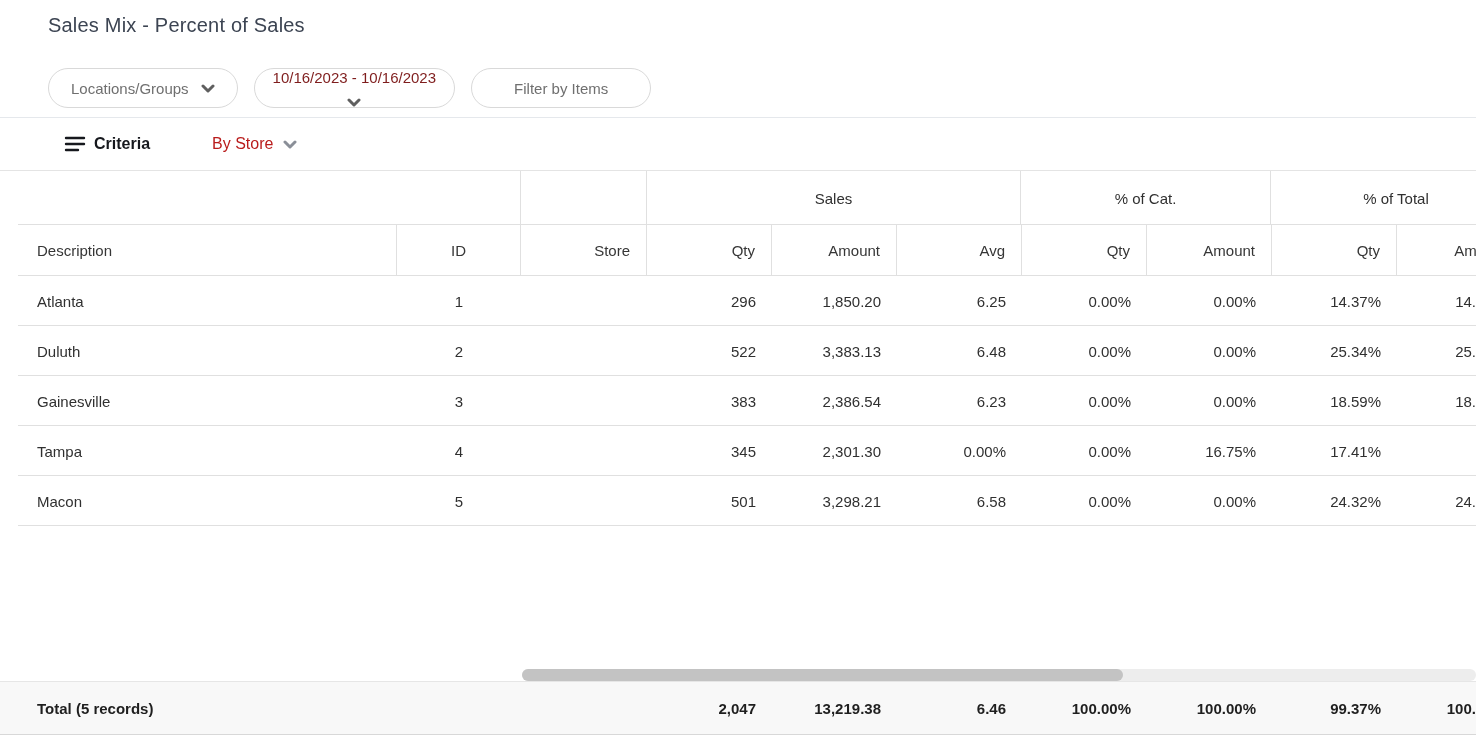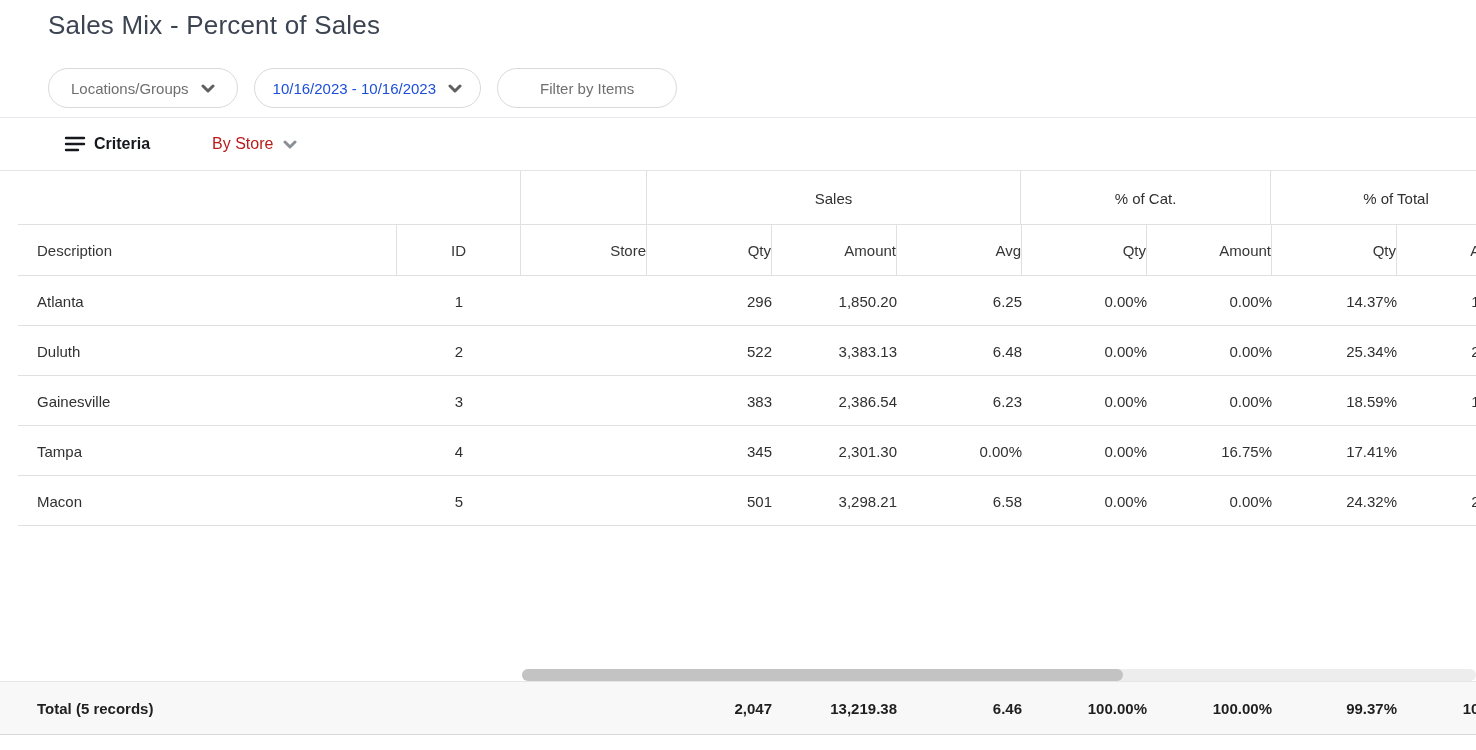--- a/index.html
+++ b/index.html
@@ -3,31 +3,31 @@
 <meta charset="utf-8">
 <style>
   html, body { margin:0; padding:0; overflow:hidden; }
   body {
     width:1476px; height:750px; background:#ffffff;
     font-family:"Liberation Sans", sans-serif; color:#333;
     position:relative;
   }
   
   .page-title {
-    margin:8px 0 0 48px; font-size:26px; font-weight:500;
+    margin:8px 0 0 48px; font-size:20px; font-weight:500;
     color:#3c4452; letter-spacing:0.2px; line-height:34px;
   }
   .filter-bar { margin:26px 0 0 48px; height:40px; display:flex; gap:16px; }
   .pill {
     display:inline-flex; align-items:center; justify-content:center; gap:12px;
     height:40px; padding:0 22px; border:1px solid #d9d9d9; border-radius:20px;
     background:#fff; font-size:15px; color:#6f6f6f; cursor:pointer;
     font-family:"Liberation Sans", sans-serif;
   }
-  .pill.date { color:#1d4ed8; padding:8px 18px; }
+  .pill.date { color:#7f1d1d; padding:8px 18px;flex-direction:column; }
   .pill.items { padding:0 42px;justify-content:flex-end; }
   .chev { width:14px; height:9px; flex:0 0 auto; }
   .chev polyline { fill:none; stroke:#5f5f5f; stroke-width:3; stroke-linecap:round; stroke-linejoin:round; }
   .filter-sep { margin-top:9px; border-top:1px solid #e5e8ec; }
   
   .criteria-bar {
     height:52px; display:flex; gap:62px;
     padding-left:64px; border-bottom:1px solid #e4e4e4;
   }
   .criteria-btn { display:flex; align-items:center; gap:8px; cursor:pointer; }
@@ -39,21 +39,21 @@
   .bystore-btn .chev polyline { stroke:#8a8f98; }
   
   .grid { width:1522px; font-size:15px; color:#303030; }
   .g-row { display:flex; position:relative; }
   .g-row.bordered::after {
     content:""; position:absolute; left:18px; right:0; bottom:0; height:1px; background:#e0e0e0;
   }
   .cell { box-sizing:border-box; display:flex; align-items:center; }
   .al { justify-content:flex-start; padding-left:37px; }
   .ac { justify-content:center; }
-  .ar { justify-content:flex-end; }
+  .ar { justify-content:flex-end; padding-right:16px; }
   .c-desc { width:397px; } .c-id { width:124px; } .c-store { width:126px; } .c-num { width:125px; }
   .grp-row { height:54px; }
   .grp-row .cell { height:100%; }
   .vb { border-right:1px solid #e0e0e0; }
   .g1 { width:521px; } .g2 { width:126px; } .g-sales { width:374px; } .g-cat { width:250px; } .g-tot { width:250px; }
   .hdr-row { height:51px; color:#363636; }
   .hdr-row .cell { height:100%; }
   .data-row { height:50px; }
   .spacer { height:143px; }
   

